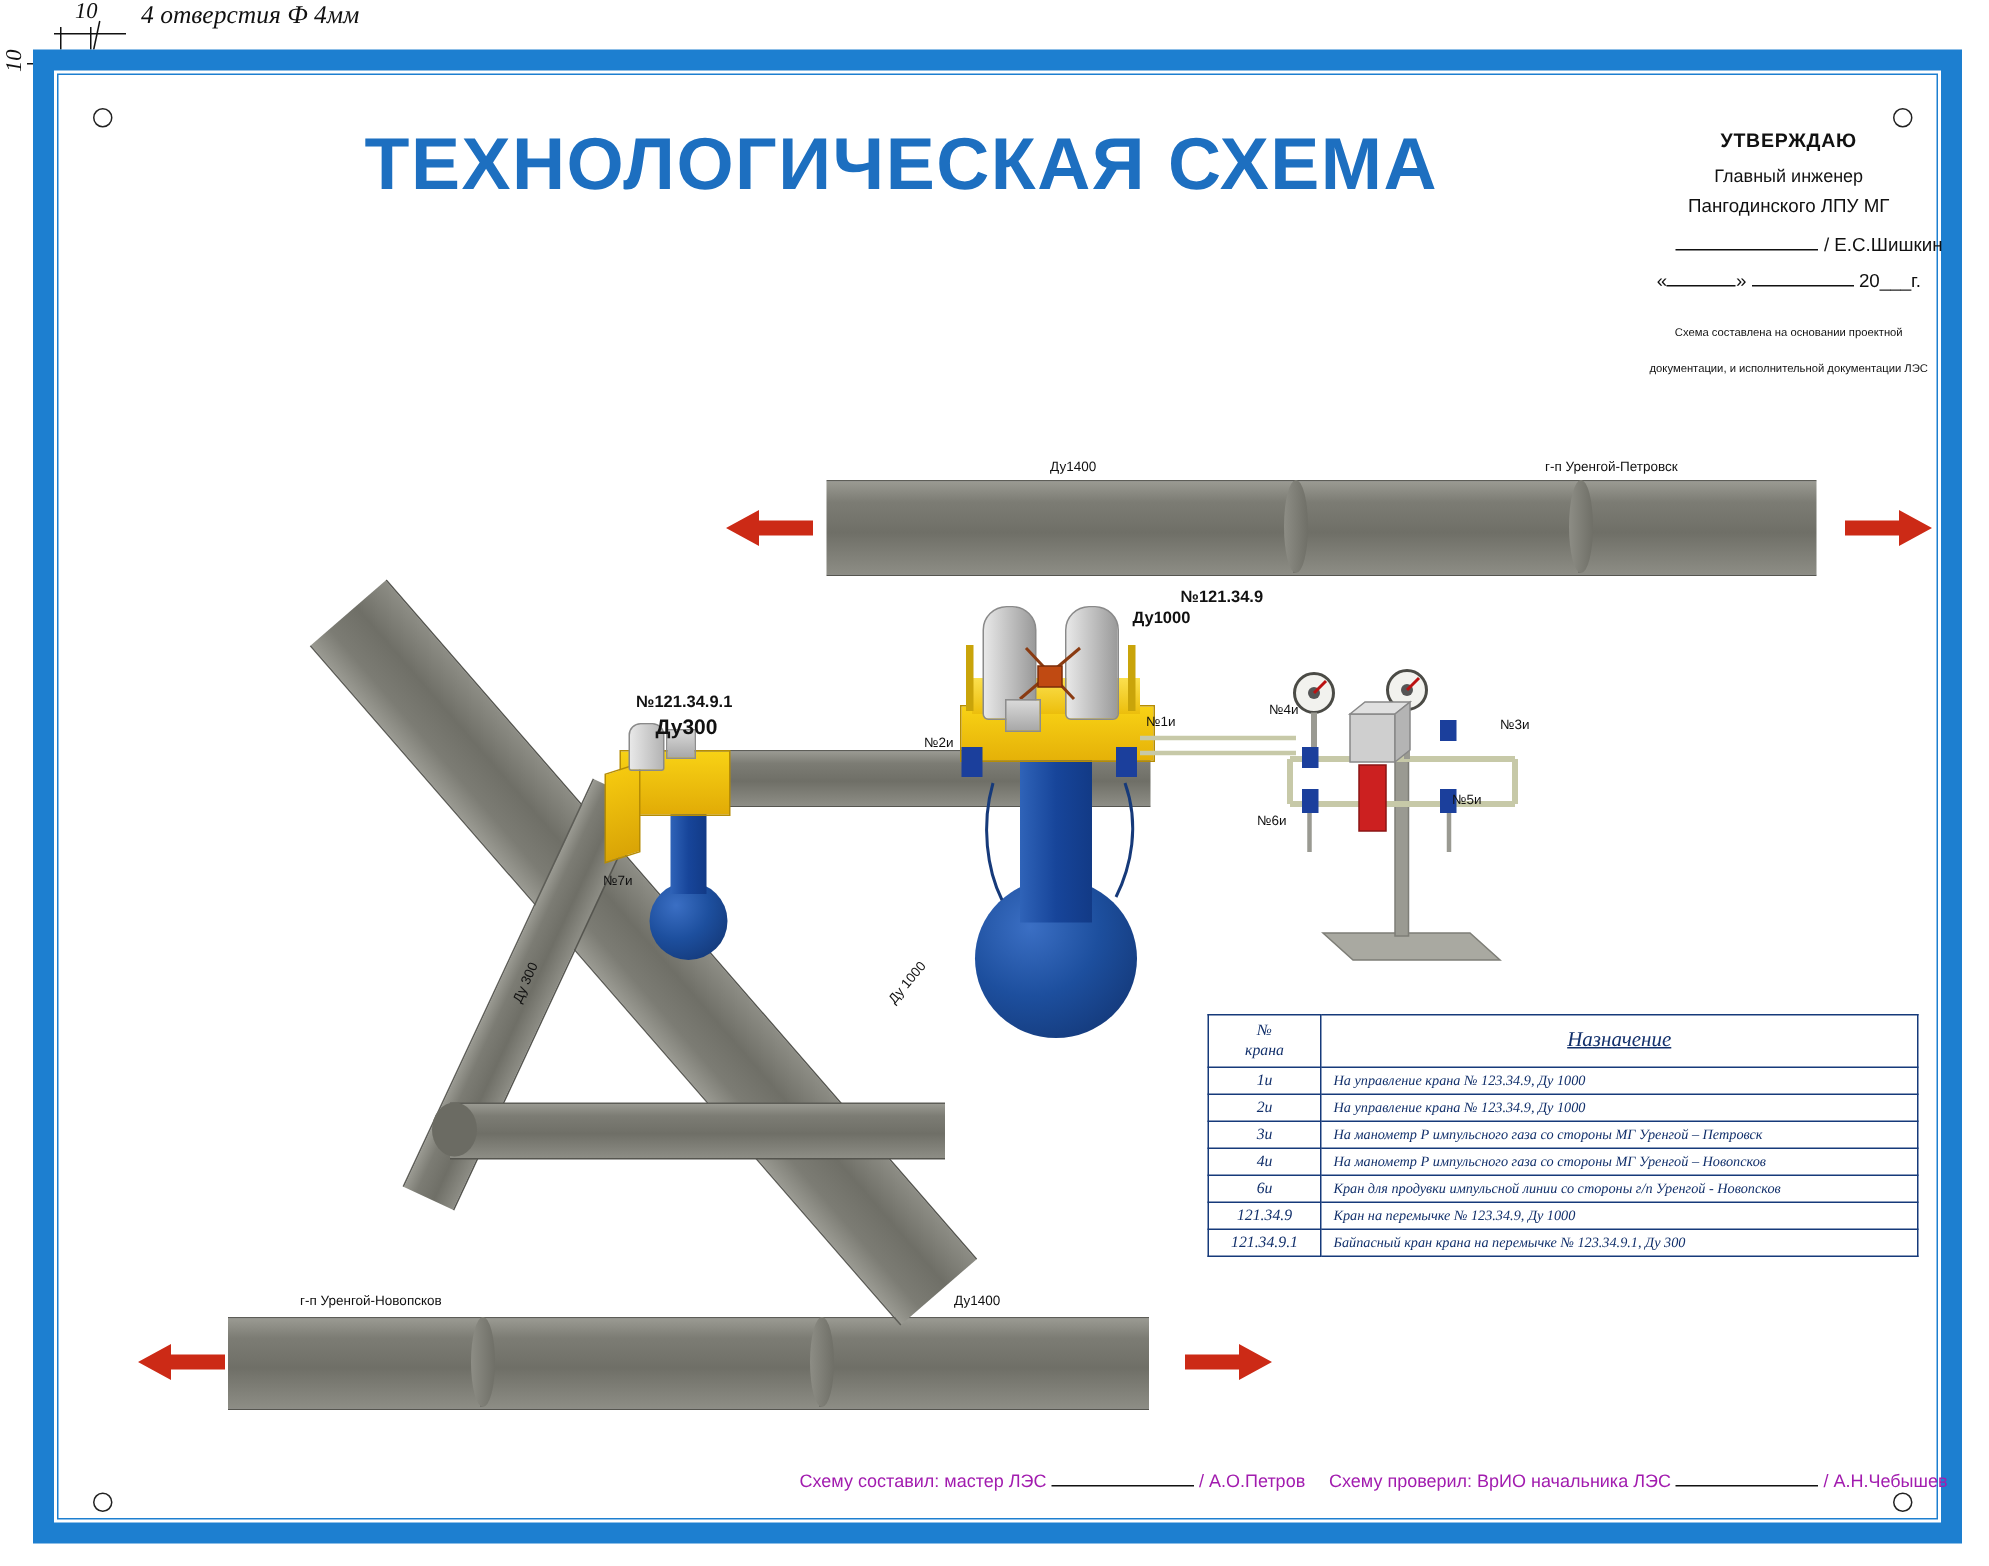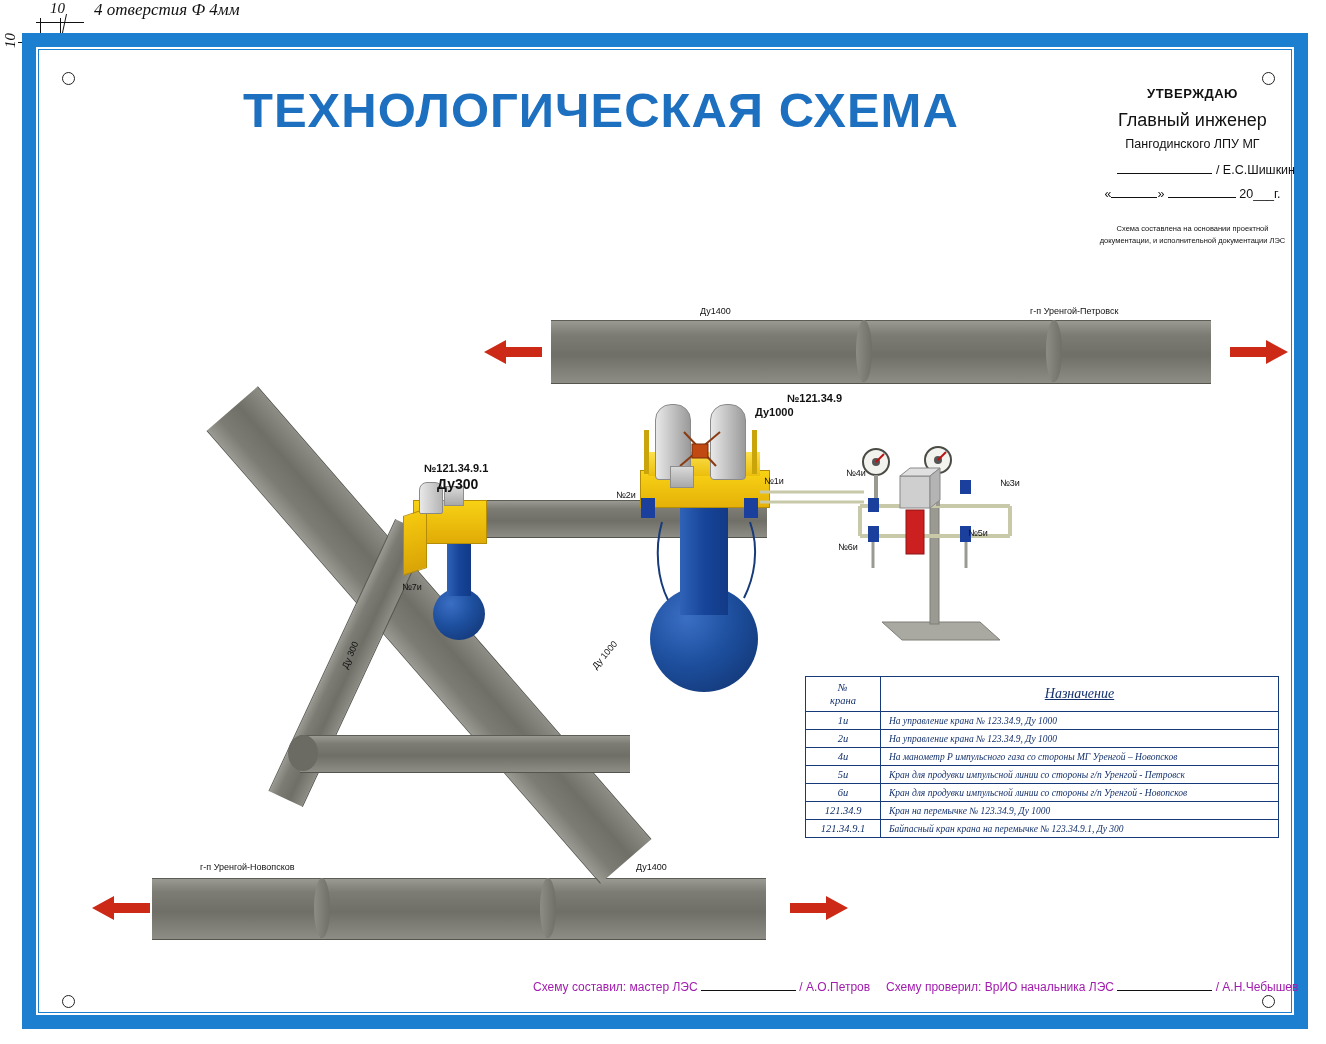--- a/index.html
+++ b/index.html
@@ -15,21 +15,21 @@
          border:14px solid #1d7fd0;background:#fff;box-sizing:border-box;}
   .frame-inner{position:absolute;left:38px;top:49px;width:1254px;height:964px;border:1px solid #1d7fd0;box-sizing:border-box;}
 
   
   .main-title{position:absolute;left:243px;top:82px;font-size:49px;font-weight:bold;letter-spacing:1px;color:#1d6fc0;
               font-family:"Liberation Sans",sans-serif;}
 
   
   .approve{position:absolute;left:1090px;top:86px;width:205px;text-align:center;color:#111;}
   .approve .a1{font-size:13px;font-weight:bold;letter-spacing:.5px;}
-  .approve .a2{font-size:18px;margin-top:9px;}
+  .approve .a2{font-size:12px;margin-top:9px;}
   .approve .a3{font-size:12.5px;margin-top:6px;}
   .approve .a4{font-size:12.5px;margin-top:10px;text-align:right;}
   .approve .a5{font-size:12.5px;margin-top:8px;}
   .approve .note{font-size:7.5px;line-height:1.6;margin-top:22px;text-align:center;}
 
   
   .pipe{position:absolute;background:linear-gradient(to bottom,#9a9a92 0%,#7c7c74 22%,#6f6f67 55%,#8d8d85 100%);
         border-top:1px solid #5d5d57;border-bottom:1px solid #55554f;}
   .pipe-seam{position:absolute;background:#5f5f59;opacity:.55;}
   .pipe-d{position:absolute;background:linear-gradient(to right,#9a9a92 0%,#7c7c74 25%,#6f6f67 60%,#8d8d85 100%);}
@@ -83,21 +83,21 @@
 
 <div class="main-title">ТЕХНОЛОГИЧЕСКАЯ СХЕМА</div>
 
 <div class="approve">
   <div class="a1">УТВЕРЖДАЮ</div>
   <div class="a2">Главный инженер</div>
   <div class="a3">Пангодинского ЛПУ МГ</div>
   <div class="a4"><span class="under"></span> <span>/ Е.С.Шишкин</span></div>
   <div class="a5">«<span class="under-s"></span>» <span class="under-m"></span> <span>20___г.</span></div>
   <div class="note">Схема составлена на основании проектной</div>
-  <div class="note" style="margin-top:0;">документации, и исполнительной документации ЛЭС</div>
+  <div class="note" style="margin-top:12px;">документации, и исполнительной документации ЛЭС</div>
 </div>
 
 <div class="pipe" style="left:551px;top:320px;width:660px;height:62px;"></div>
 <div class="pipe-seam" style="left:862px;top:320px;width:2px;height:62px;"></div>
 <div class="pipe-seam" style="left:1052px;top:320px;width:2px;height:62px;"></div>
 <div class="pipe-cap" style="left:856px;top:320px;width:16px;height:62px;background:linear-gradient(to right,#8d8d85,#6f6f67);"></div>
 <div class="pipe-cap" style="left:1046px;top:320px;width:16px;height:62px;background:linear-gradient(to right,#8d8d85,#6f6f67);"></div>
 <div class="lbl lbl-sm" style="left:700px;top:306px;">Ду1400</div>
 <div class="lbl lbl-sm" style="left:1030px;top:306px;">г-п Уренгой-Петровск</div>
 
@@ -248,26 +248,26 @@
   <tbody id="tbl-body">
       <tr>
         <td class="c1">1и</td>
         <td class="c2">На управление крана № 123.34.9, Ду 1000</td>
       </tr>
       <tr>
         <td class="c1">2и</td>
         <td class="c2">На управление крана № 123.34.9, Ду 1000</td>
       </tr>
       <tr>
+        <td class="c1">3и</td>
+        <td class="c2">На манометр Р импульсного газа со стороны МГ Уренгой – Петровск</td>
+      </tr>
+      <tr>
         <td class="c1">4и</td>
         <td class="c2">На манометр Р импульсного газа со стороны МГ Уренгой – Новопсков</td>
-      </tr>
-      <tr>
-        <td class="c1">5и</td>
-        <td class="c2">Кран для продувки импульсной линии со стороны г/п Уренгой - Петровск</td>
       </tr>
       <tr>
         <td class="c1">6и</td>
         <td class="c2">Кран для продувки импульсной линии со стороны г/п Уренгой - Новопсков</td>
       </tr>
       <tr>
         <td class="c1">121.34.9</td>
         <td class="c2">Кран на перемычке № 123.34.9, Ду 1000</td>
       </tr>
       <tr>

